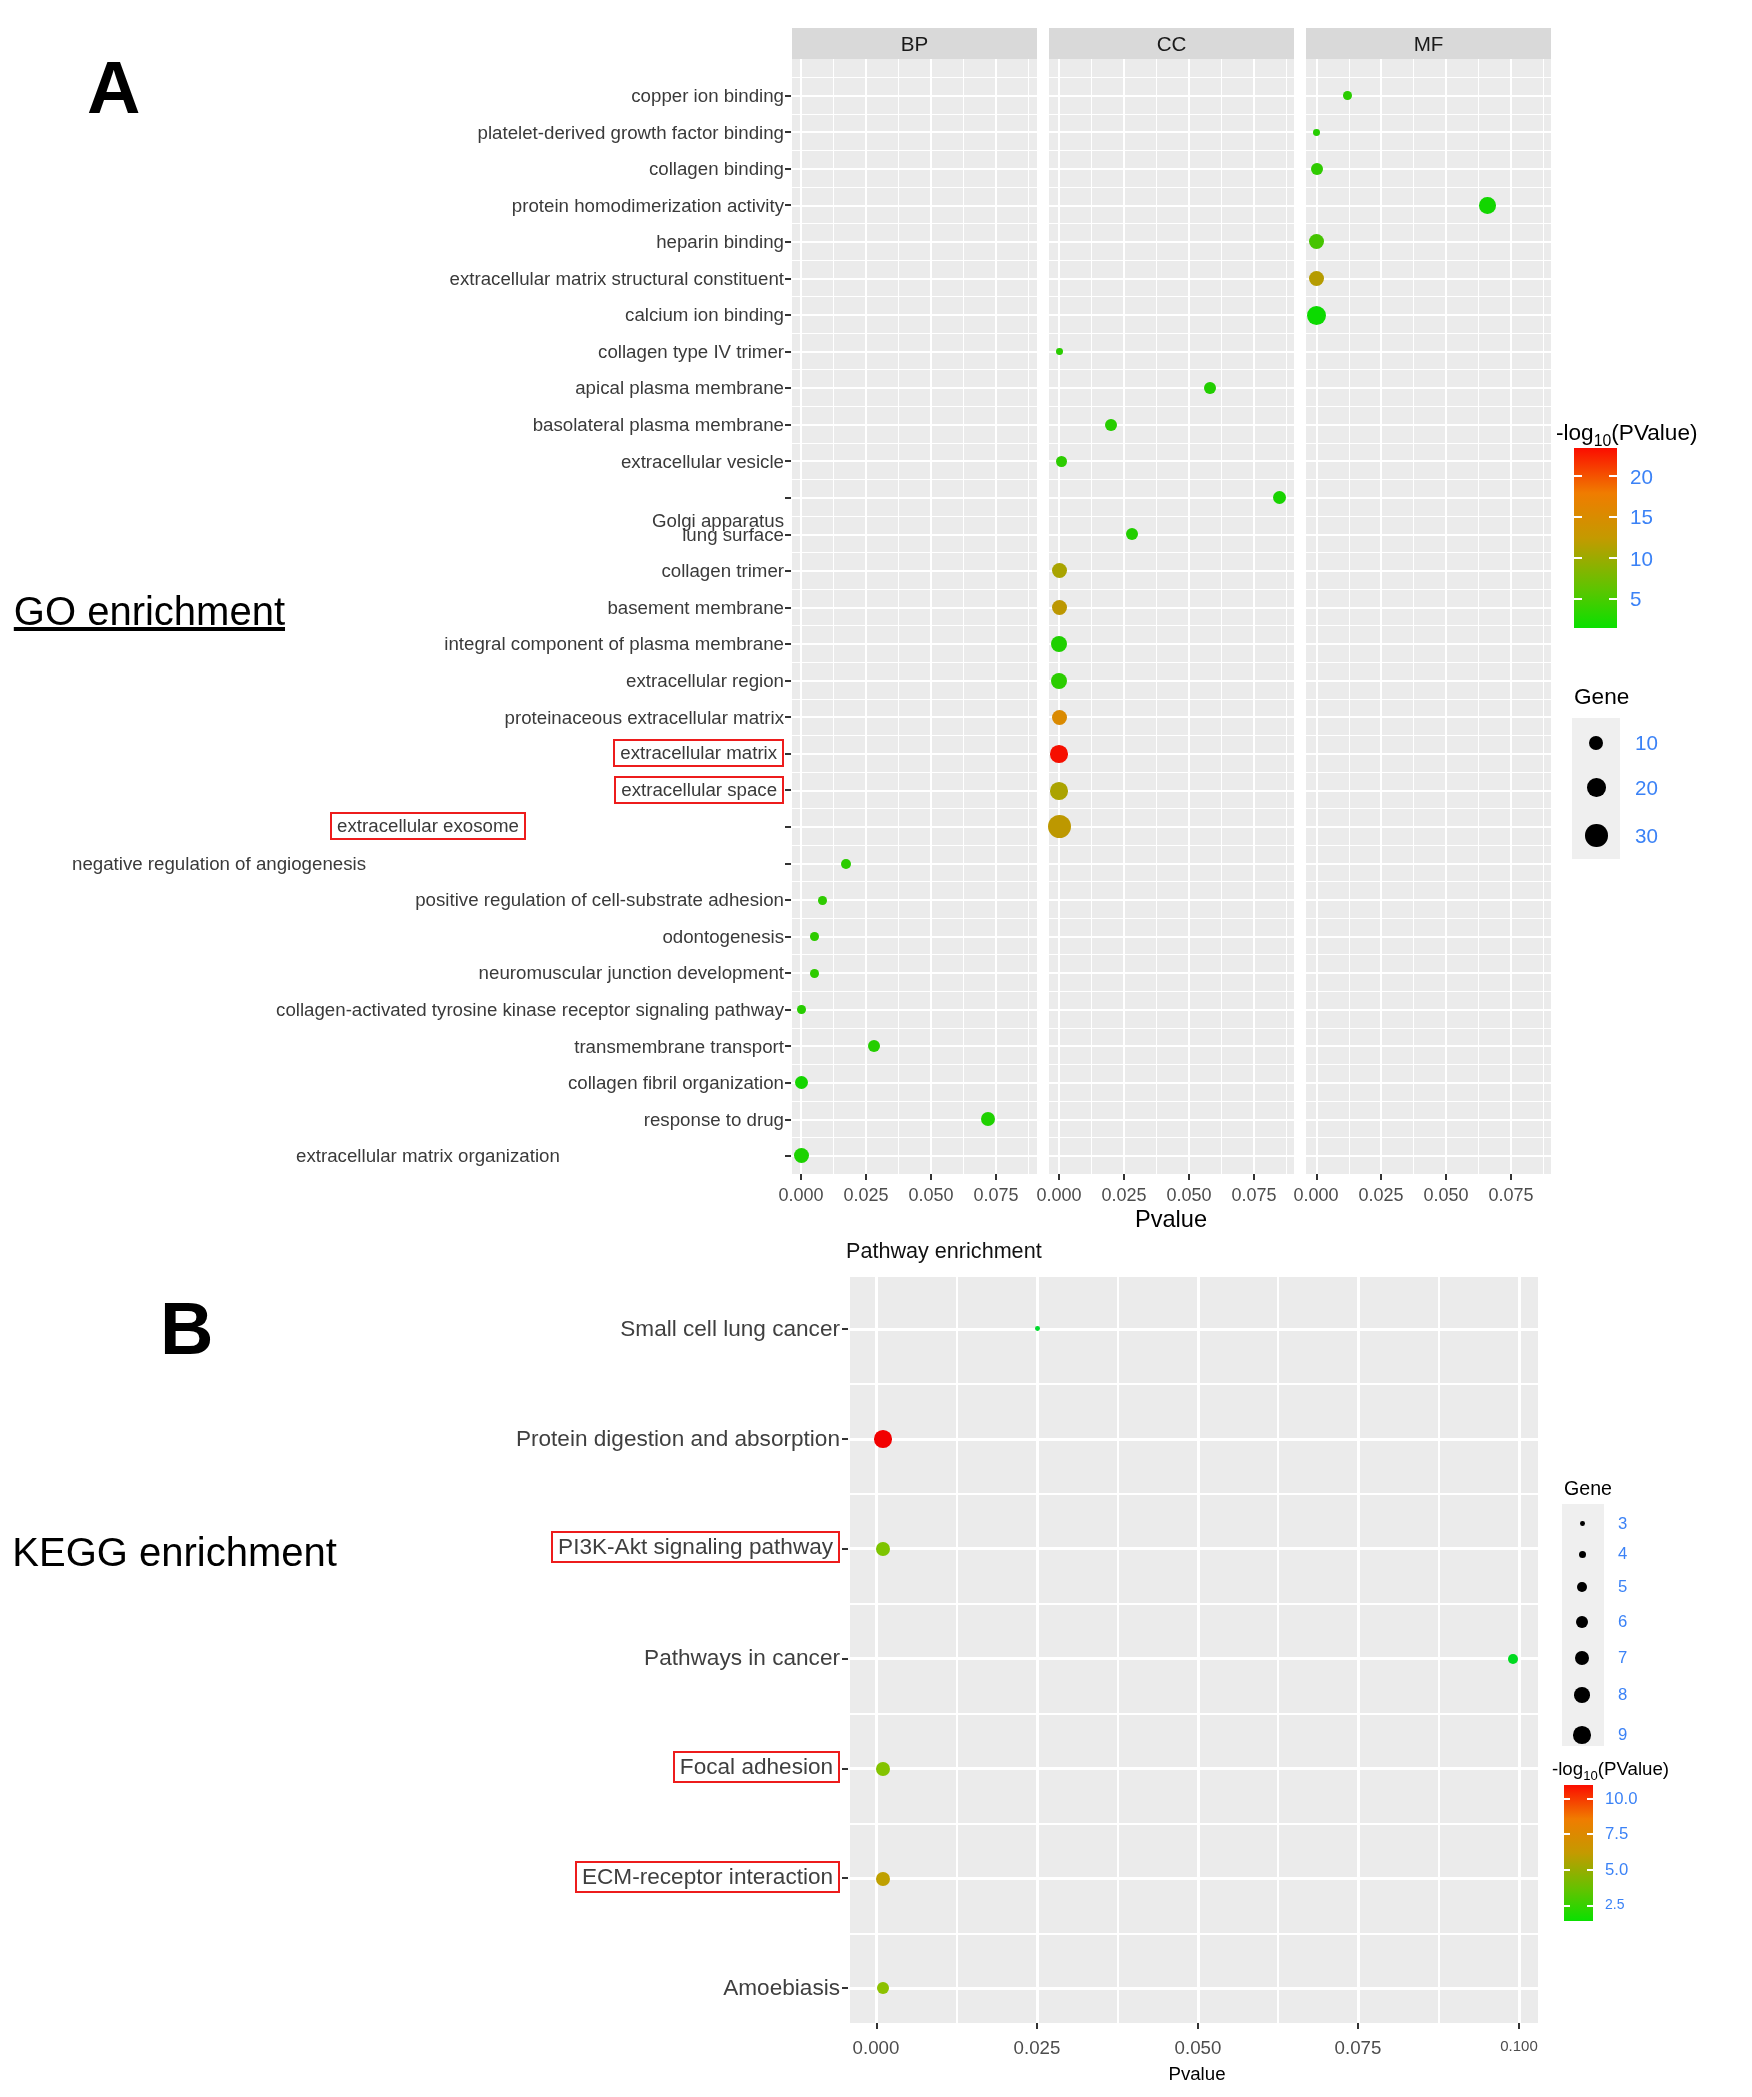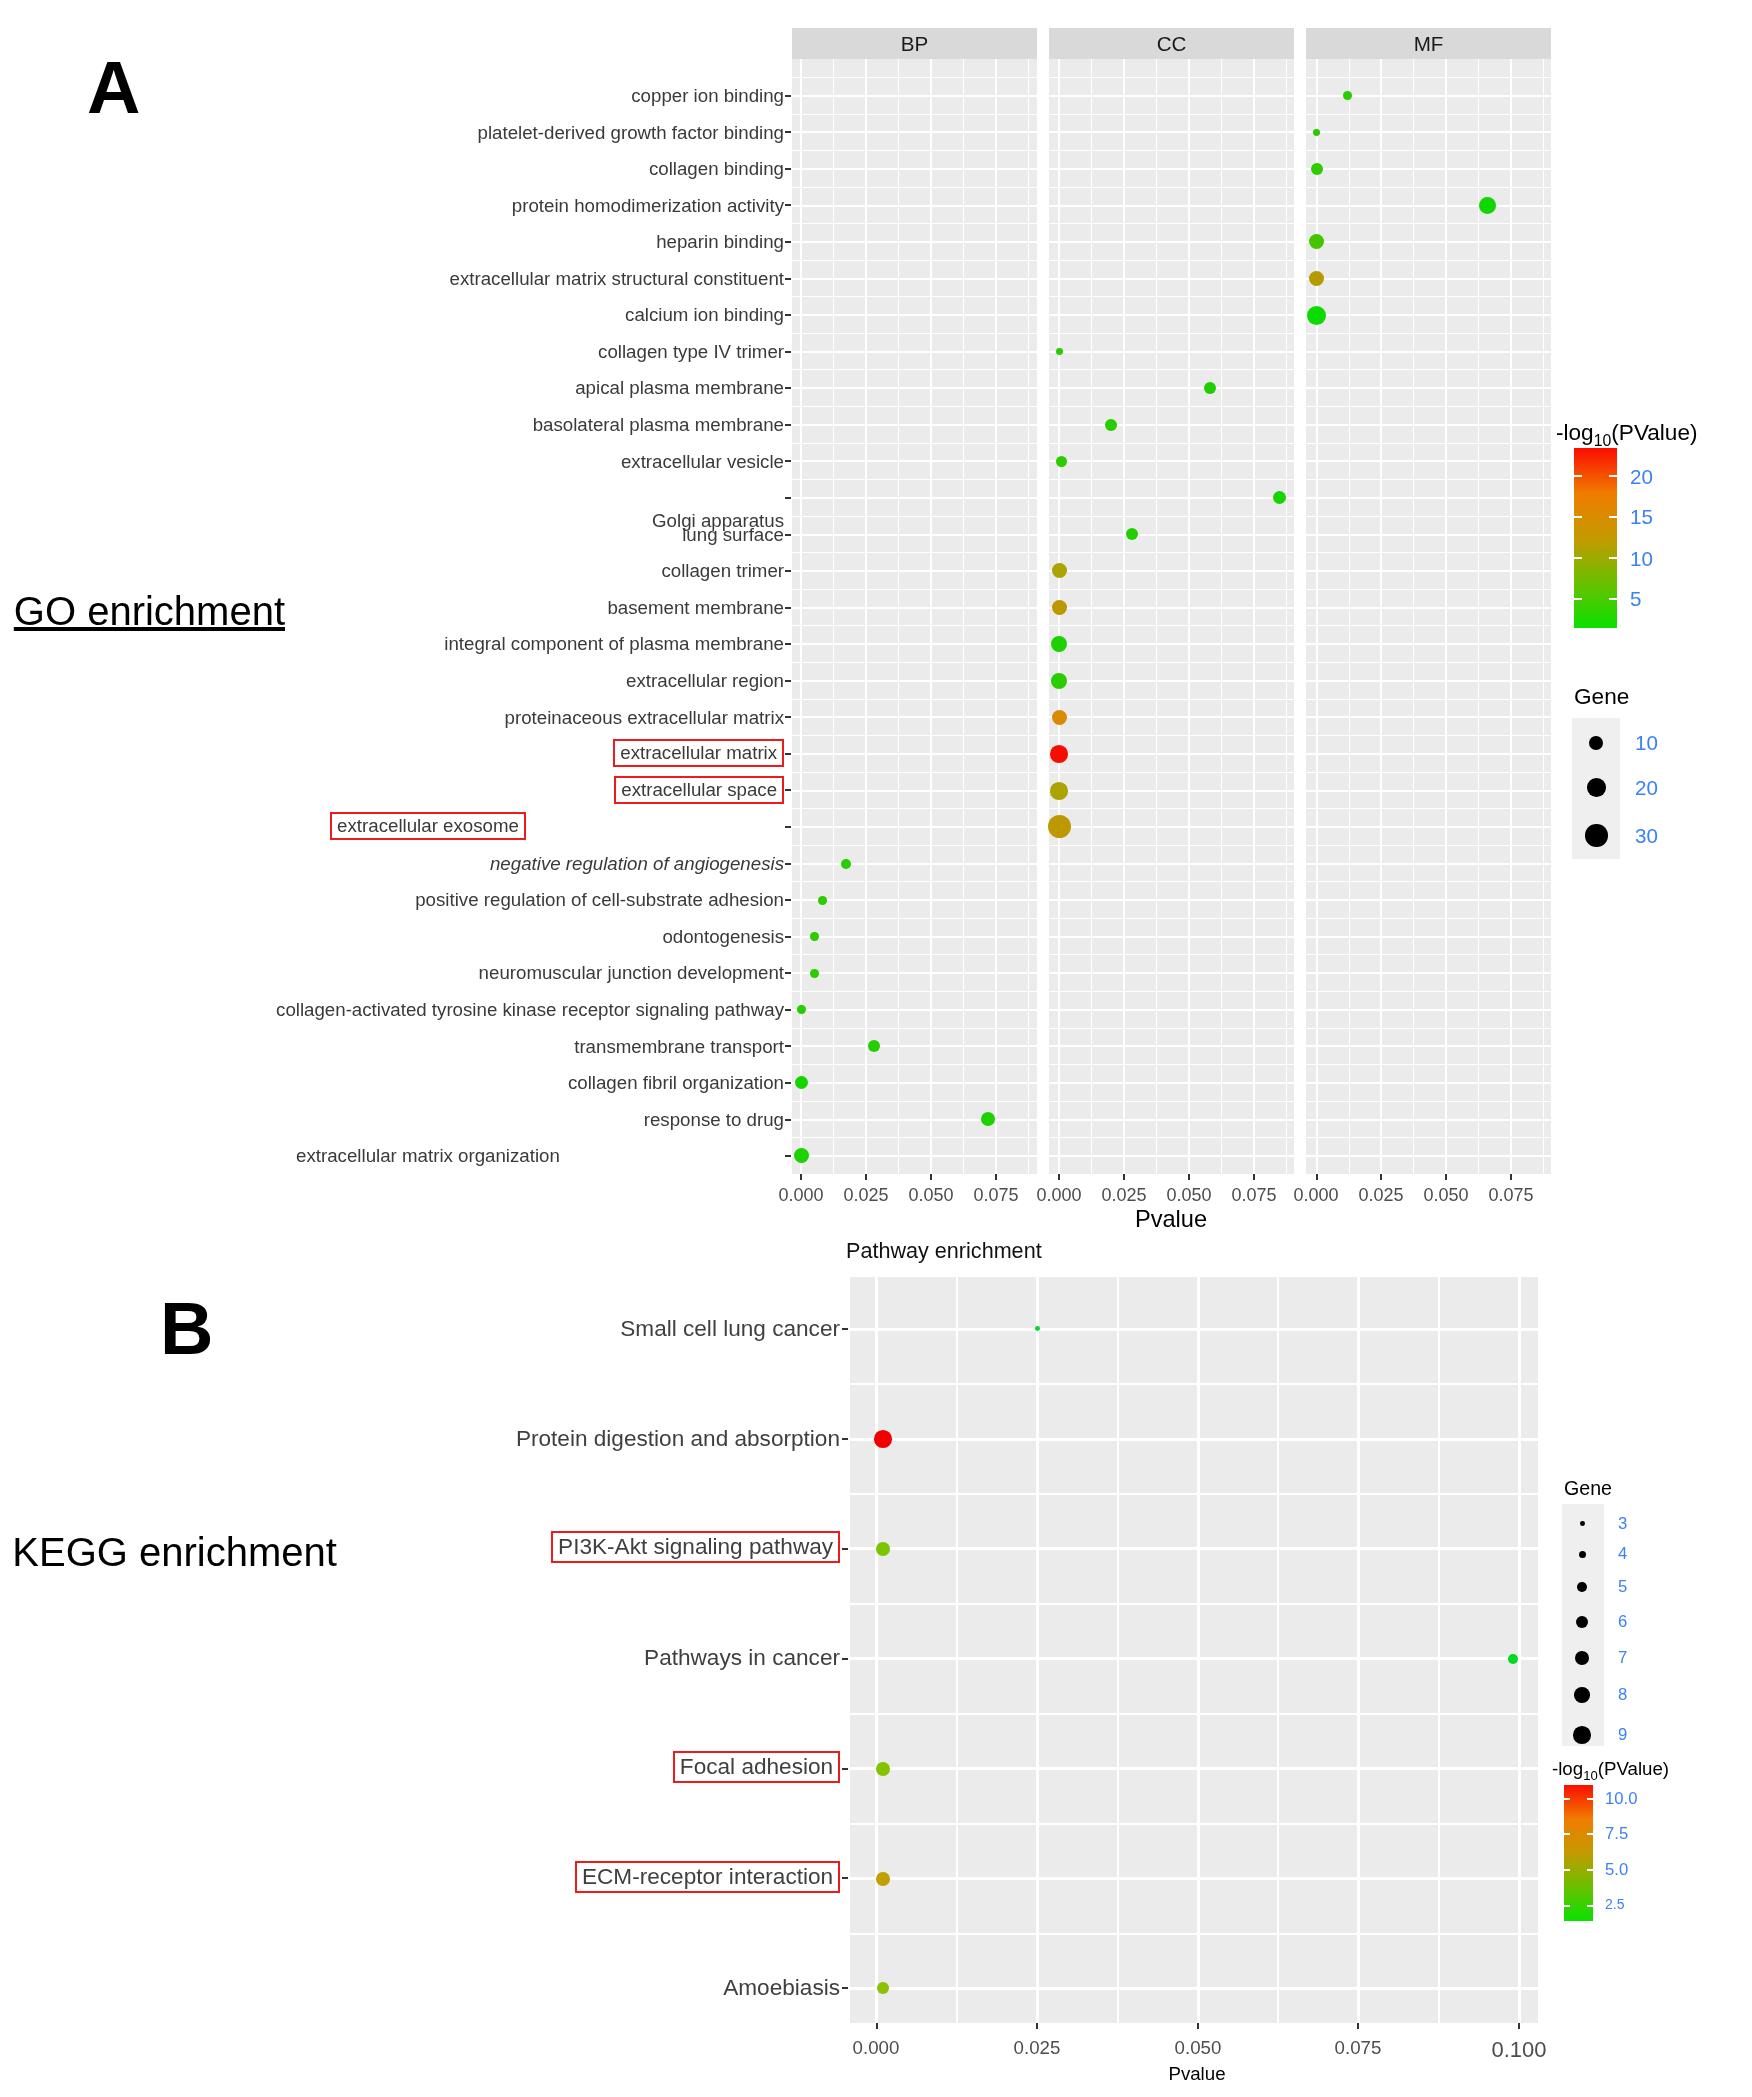--- a/index.html
+++ b/index.html
@@ -340,21 +340,21 @@
     <div class="abs tick" style="left: 785px; top: 753px; width: 6.4px; height: 2px;"></div>
     <div class="abs " style="left: 72px; top: 739px; width: 712px; text-align: right;"><span class="ylab redbox">extracellular matrix</span></div>
     <div class="abs dot" style="left: 1050px; top: 745px; width: 17.7px; height: 17.7px; background: rgb(246, 15, 0);"></div>
     <div class="abs tick" style="left: 785px; top: 789px; width: 6.4px; height: 2px;"></div>
     <div class="abs " style="left: 72px; top: 776px; width: 712px; text-align: right;"><span class="ylab redbox">extracellular space</span></div>
     <div class="abs dot" style="left: 1050px; top: 782px; width: 17.7px; height: 17.7px; background: rgb(171, 163, 0);"></div>
     <div class="abs tick" style="left: 785px; top: 826px; width: 6.4px; height: 2px;"></div>
     <div class="abs " style="left: 72px; top: 812px; width: 712px; text-align: center;"><span class="ylab redbox">extracellular exosome</span></div>
     <div class="abs dot" style="left: 1048px; top: 815px; width: 23px; height: 23px; background: rgb(189, 152, 0);"></div>
     <div class="abs tick" style="left: 785px; top: 863px; width: 6.4px; height: 2px;"></div>
-    <div class="abs " style="left: 72px; top: 853px; width: 712px; text-align: right; font-style: italic;"><span class="ylab">negative regulation of angiogenesis</span></div>
+    <div class="abs " style="left: 72px; top: 853px; width: 712px; text-align: left;"><span class="ylab">negative regulation of angiogenesis</span></div>
     <div class="abs dot" style="left: 841px; top: 859px; width: 9.8px; height: 9.8px; background: rgb(43, 204, 0);"></div>
     <div class="abs tick" style="left: 785px; top: 899px; width: 6.4px; height: 2px;"></div>
     <div class="abs " style="left: 72px; top: 889px; width: 712px; text-align: right;"><span class="ylab">positive regulation of cell-substrate adhesion</span></div>
     <div class="abs dot" style="left: 818px; top: 896px; width: 8.8px; height: 8.8px; background: rgb(46, 203, 0);"></div>
     <div class="abs tick" style="left: 785px; top: 936px; width: 6.4px; height: 2px;"></div>
     <div class="abs " style="left: 72px; top: 926px; width: 712px; text-align: right;"><span class="ylab">odontogenesis</span></div>
     <div class="abs dot" style="left: 810px; top: 932px; width: 8.8px; height: 8.8px; background: rgb(46, 203, 0);"></div>
     <div class="abs tick" style="left: 785px; top: 972px; width: 6.4px; height: 2px;"></div>
     <div class="abs " style="left: 72px; top: 962px; width: 712px; text-align: right;"><span class="ylab">neuromuscular junction development</span></div>
     <div class="abs dot" style="left: 810px; top: 969px; width: 8.8px; height: 8.8px; background: rgb(46, 203, 0);"></div>
@@ -403,21 +403,21 @@
     <div class="abs gl" style="left: 1197px; top: 1277px; width: 2.5px; height: 746px;"></div>
     <div class="abs gl" style="left: 1277px; top: 1277px; width: 1.5px; height: 746px;"></div>
     <div class="abs tick" style="left: 1197px; top: 2023px; width: 2px; height: 6.4px;"></div>
     <div class="abs xlab" style="left: 1154px; top: 2037px; width: 88px; font-size: 18.7px;">0.050</div>
     <div class="abs gl" style="left: 1357px; top: 1277px; width: 2.5px; height: 746px;"></div>
     <div class="abs gl" style="left: 1438px; top: 1277px; width: 1.5px; height: 746px;"></div>
     <div class="abs tick" style="left: 1357px; top: 2023px; width: 2px; height: 6.4px;"></div>
     <div class="abs xlab" style="left: 1314px; top: 2037px; width: 88px; font-size: 18.7px;">0.075</div>
     <div class="abs gl" style="left: 1518px; top: 1277px; width: 2.5px; height: 746px;"></div>
     <div class="abs tick" style="left: 1518px; top: 2023px; width: 2px; height: 6.4px;"></div>
-    <div class="abs xlab" style="left: 1475px; top: 2037px; width: 88px; font-size: 22px;">0.100</div>
+    <div class="abs xlab" style="left: 1475px; top: 2037px; width: 88px; font-size: 15px;">0.100</div>
     <div class="abs gl" style="left: 850px; top: 1328px; width: 688px; height: 2.5px;"></div>
     <div class="abs gl" style="left: 850px; top: 1383px; width: 688px; height: 1.5px;"></div>
     <div class="abs gl" style="left: 850px; top: 1438px; width: 688px; height: 2.5px;"></div>
     <div class="abs gl" style="left: 850px; top: 1493px; width: 688px; height: 1.5px;"></div>
     <div class="abs gl" style="left: 850px; top: 1547px; width: 688px; height: 2.5px;"></div>
     <div class="abs gl" style="left: 850px; top: 1603px; width: 688px; height: 1.5px;"></div>
     <div class="abs gl" style="left: 850px; top: 1657px; width: 688px; height: 2.5px;"></div>
     <div class="abs gl" style="left: 850px; top: 1713px; width: 688px; height: 1.5px;"></div>
     <div class="abs gl" style="left: 850px; top: 1767px; width: 688px; height: 2.5px;"></div>
     <div class="abs gl" style="left: 850px; top: 1823px; width: 688px; height: 1.5px;"></div>

